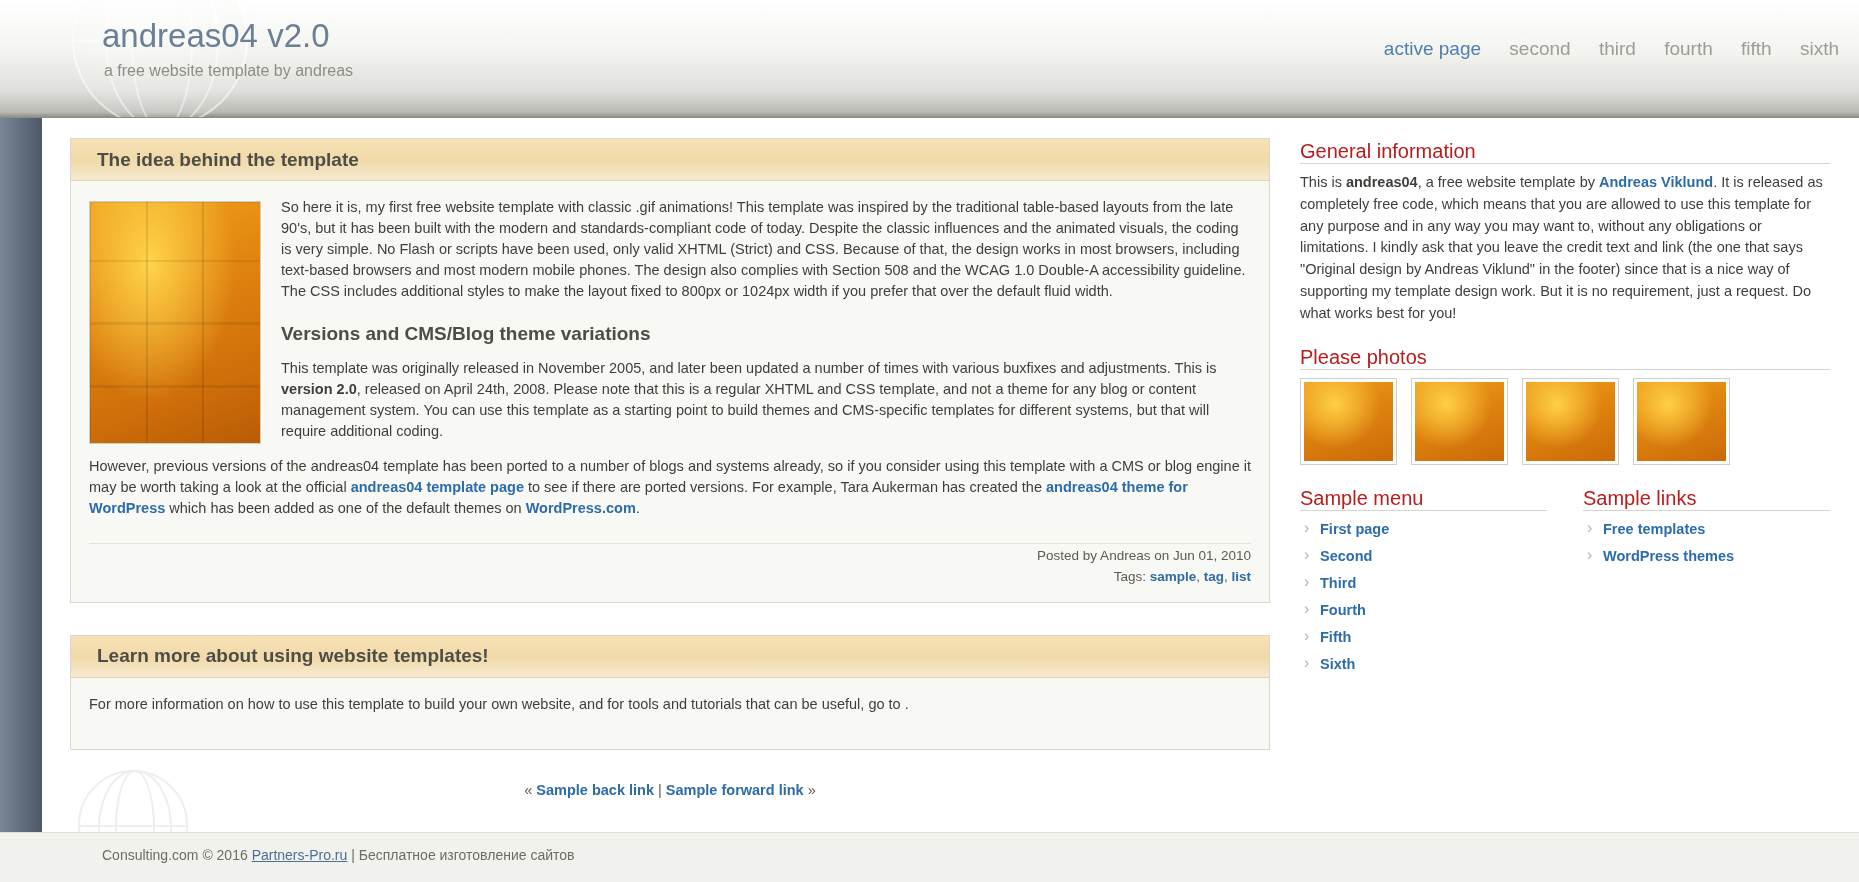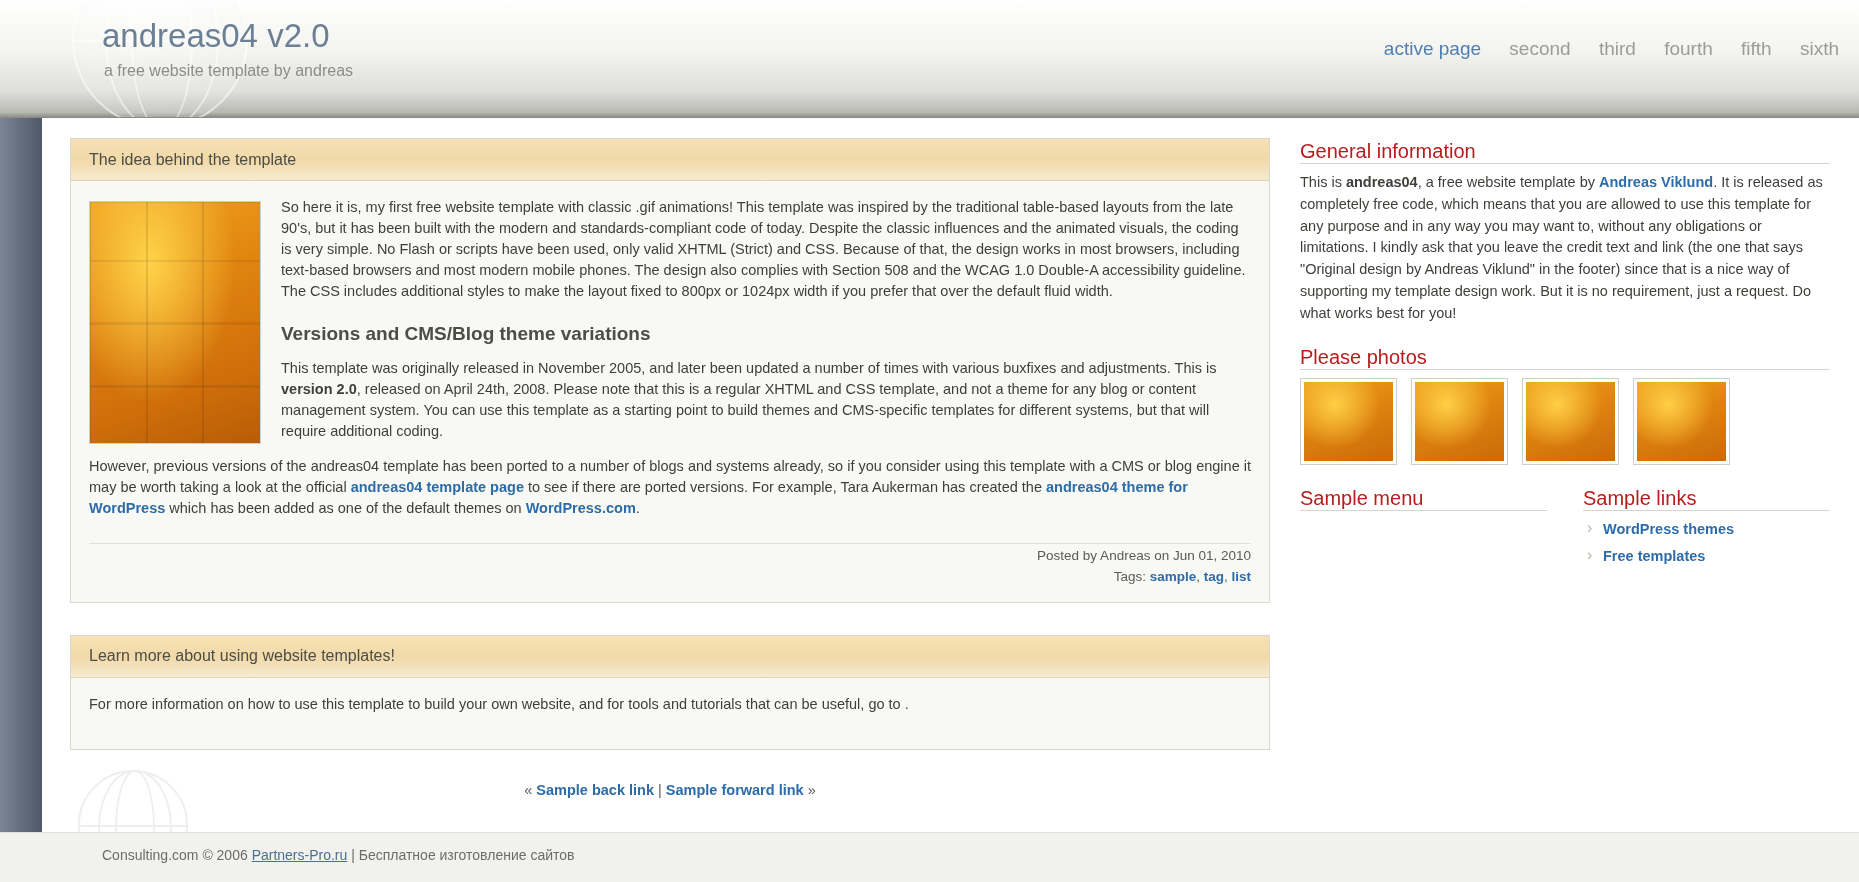--- a/index.html
+++ b/index.html
@@ -112,23 +112,23 @@
   }
   .post-header {
     height: 42px;
     background: linear-gradient(to bottom, #f7e2b6 0%, #f1d9a8 50%, #f6ead0 100%);
     border-bottom: 1px solid #e3d2ad;
     padding: 0 18px;
     display: flex;
     align-items: center;
   }
   .post-header h2 {
-    margin: 0;
-    font-size: 16px;
-    font-weight: normal;
+    margin: 8px;
+    font-size: 19px;
+    font-weight: bold;
     color: #4d4d48;
   }
   .post-body { padding: 16px 18px 0 18px; font-size: 14.5px; color: #3e3e3a; line-height: 1.45; }
   .post-body p { margin: 0 0 14px 0; }
   .post-body h3 {
     margin: 18px 0 10px 0;
     font-size: 19px;
     font-weight: bold;
     color: #4d4d48;
   }
@@ -314,26 +314,34 @@
         </span>
       <span class="photo">
           <i></i>
         </span>
     </div>
   </div>
 
   <div class="twocol">
     <div>
       <h3>Sample menu</h3>
+      <ul class="linklist">
+        <li><a href="#">First page</a></li>
+        <li><a href="#">Second</a></li>
+        <li><a href="#">Third</a></li>
+        <li><a href="#">Fourth</a></li>
+        <li><a href="#">Fifth</a></li>
+        <li><a href="#">Sixth</a></li>
+      </ul>
     </div>
     <div>
       <h3>Sample links</h3>
       <ul class="linklist">
+        <li><a href="#">Free templates</a></li>
         <li><a href="#">WordPress themes</a></li>
-        <li><a href="#">Free templates</a></li>
       </ul>
     </div>
   </div>
 </div>
 
 <div id="footer">
-  <div class="inner"><span>Consulting.com © 2006 </span><a href="#">Partners-Pro.ru</a><span> | Бесплатное изготовление сайтов</span></div>
+  <div class="inner"><span>Consulting.com © 2016 </span><a href="#">Partners-Pro.ru</a><span> | Бесплатное изготовление сайтов</span></div>
 </div>
 
 </body></html>

